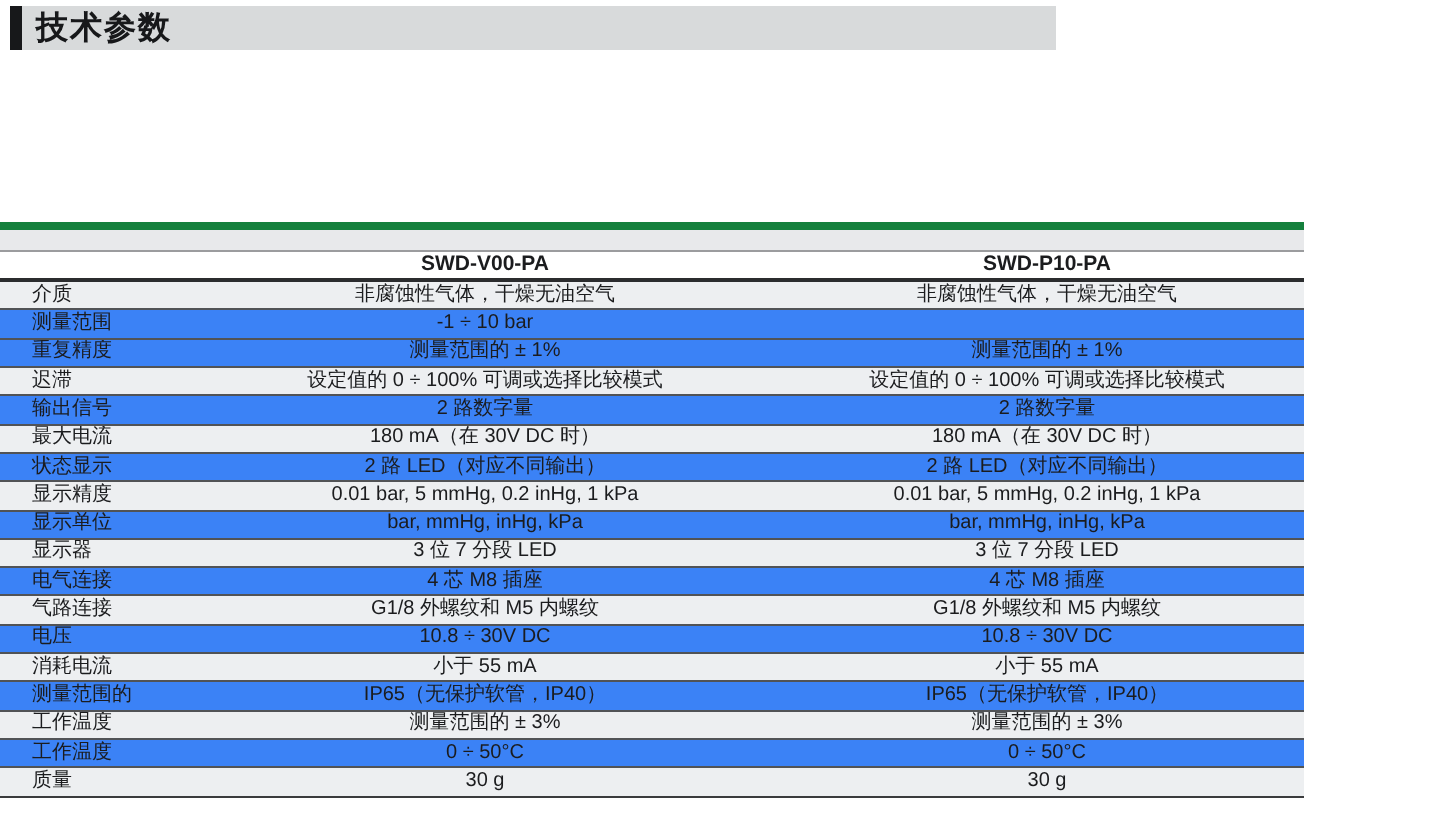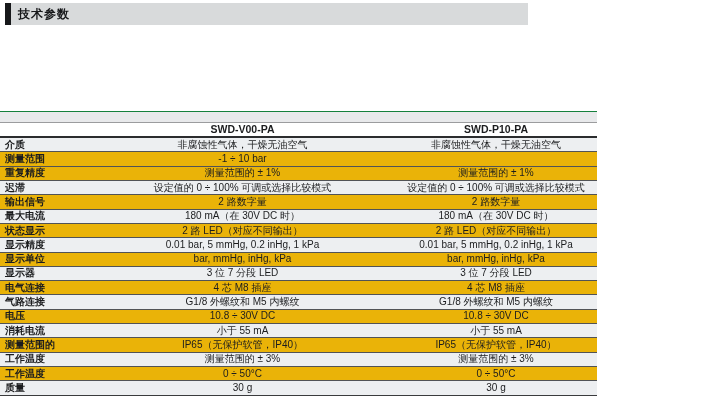--- a/index.html
+++ b/index.html
@@ -30,72 +30,72 @@
   .title-accent {
     position: absolute;
     left: 0;
     top: 0;
     width: 6px;
     height: 22px;
     background: #17181a;
   }
   .title-text {
     margin: 0 0 0 13px;
-    font-size: 12px;
+    font-size: 16px;
     font-weight: bold;
     letter-spacing: 1px;
     color: #17181a;
   }
 
   
   .spec-table {
     position: absolute;
     left: 0;
     top: 111px;
-    width: 597px;
-    border-top: 1px solid #15803d;
+    width: 652px;
+    border-top: 4px solid #15803d;
   }
   .spacer-row {
     height: 11px;
     background: #e8e9eb;
     border-bottom: 1px solid #9b9c9e;
     box-sizing: border-box;
   }
   .row {
     display: grid;
     grid-template-columns: 90px 305px 1fr;
     box-sizing: border-box;
   }
   .header-row {
     height: 15px;
     background: #ffffff;
     border-bottom: 2px solid #2b2c2e;
   }
   .data-row {
     height: 14.32px;
     border-bottom: 1px solid #515356;
-    background: #eab308;
+    background: #3b82f6;
   }
   .data-row.striped {
     background: #edeff1;
   }
   .data-row:last-child {
     border-bottom: 1px solid #3a3b3d;
   }
   .cell {
     display: flex;
     align-items: center;
     font-size: 10px;
     line-height: 1;
     white-space: nowrap;
     overflow: hidden;
   }
   .label-cell {
-    padding-left: 5px;
-    font-weight: bold;
+    padding-left: 16px;
+    font-weight: normal;
   }
   .value-cell {
     justify-content: center;
     text-align: center;
   }
   .model {
     font-weight: bold;
     font-size: 10.5px;
   }
 </style>

